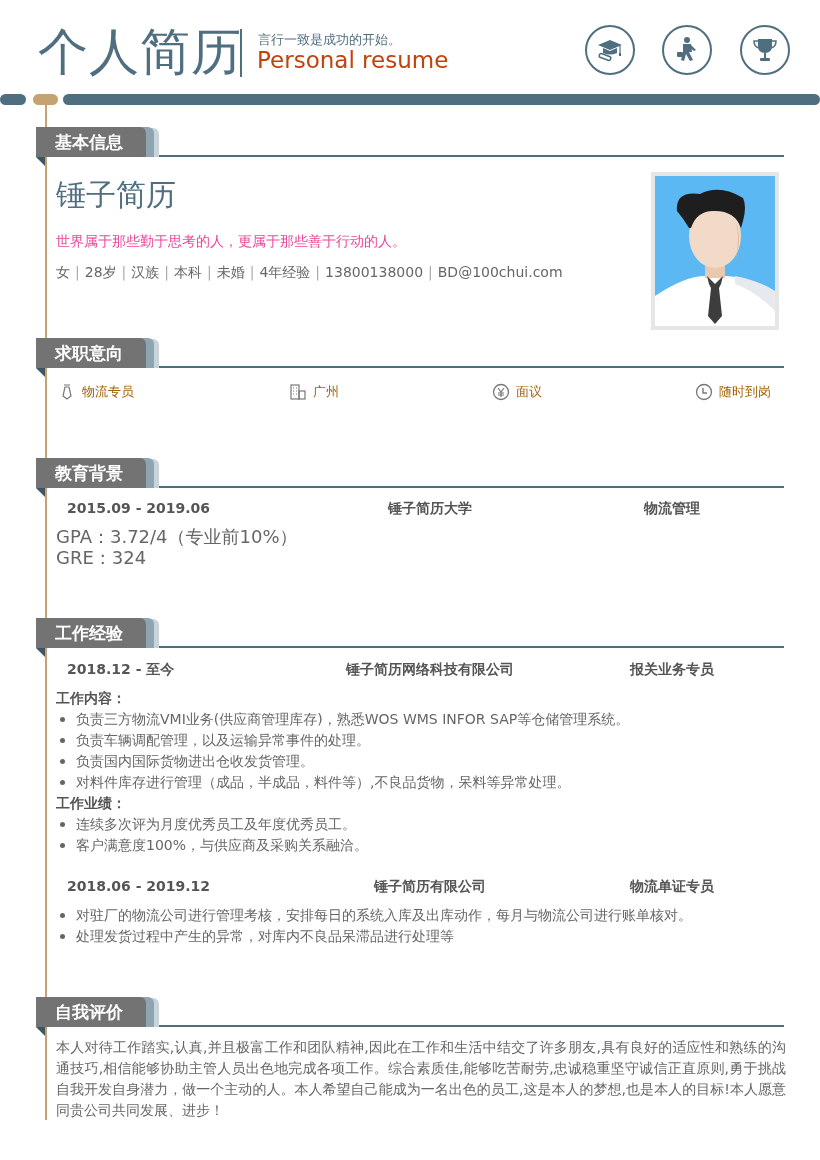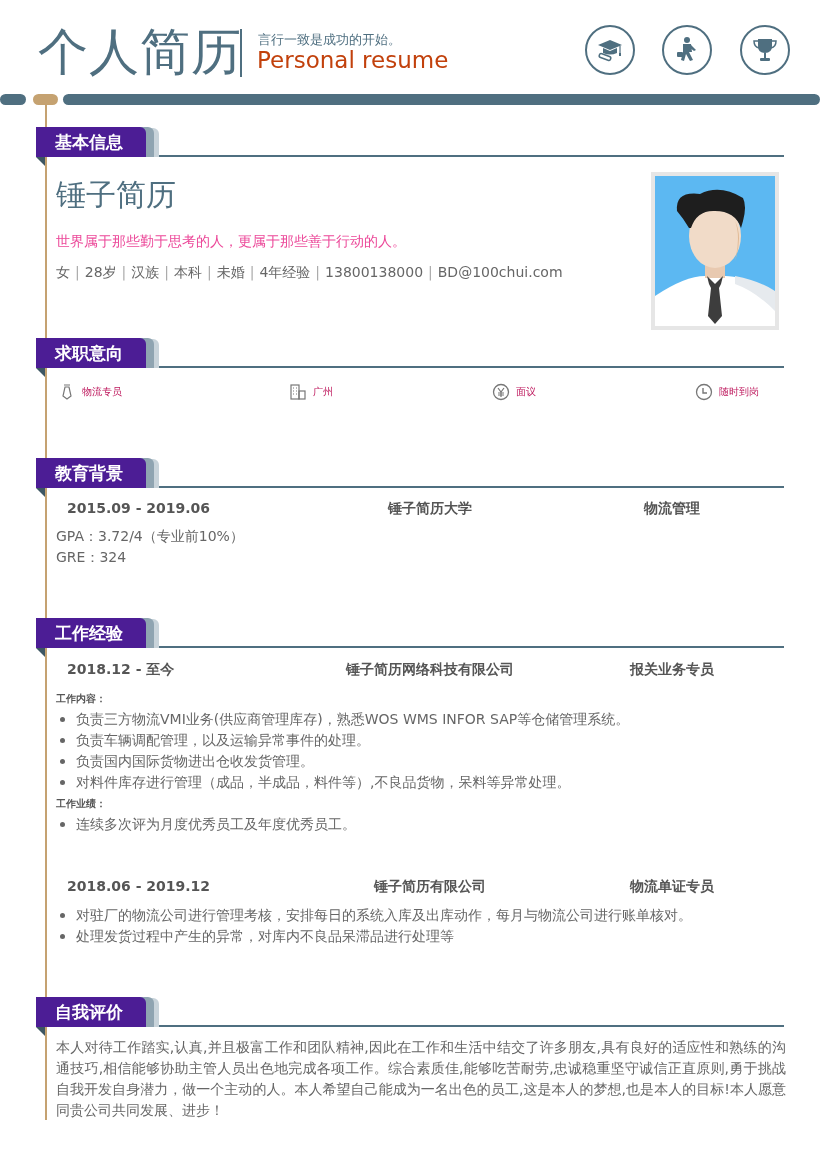--- a/index.html
+++ b/index.html
@@ -14,42 +14,42 @@
     .hdr-icon { position: absolute; top: 25px; width: 50px; height: 50px; border: 2px solid #4f6f80; border-radius: 50%; display: flex; align-items: center; justify-content: center; }
     .hdr-icon svg { width: 30px; height: 30px; }
 
     
     .bar { position: absolute; top: 94px; height: 11px; background: #4f6f80; border-radius: 6px; }
     .bar-gold { position: absolute; left: 33px; top: 94px; width: 25px; height: 11px; background: #c5a271; border-radius: 6px; }
     .timeline { position: absolute; left: 45px; top: 105px; width: 2px; height: 1015px; background: #c5a271; }
 
     
     .sec { position: absolute; left: 36px; right: 36px; height: 32px; }
-    .sec-tab { position: absolute; left: 0; top: 0; width: 110px; height: 30px; background: #4c1d95; border-radius: 0 6px 0 0; color: #fff; font-weight: bold; font-size: 17px; line-height: 30px; padding-left: 19px; z-index: 3; }
+    .sec-tab { position: absolute; left: 0; top: 0; width: 110px; height: 30px; background: #737373; border-radius: 0 6px 0 0; color: #fff; font-weight: bold; font-size: 17px; line-height: 30px; padding-left: 19px; z-index: 3; }
     .sec-tab2 { position: absolute; left: 104px; top: 0; width: 14px; height: 30px; background: #8fa4b1; border-radius: 0 6px 0 0; z-index: 2; }
     .sec-tab3 { position: absolute; left: 110px; top: 1px; width: 13px; height: 29px; background: #c8d3da; border-radius: 0 6px 0 0; z-index: 1; }
     .sec-line { position: absolute; left: 0; right: 0; top: 28px; height: 2px; background: #4f6f80; }
     .sec-fold { position: absolute; left: 0; top: 30px; width: 0; height: 0; border-top: 9px solid #3d5663; border-left: 9px solid transparent; }
 
     
     .name { position: absolute; left: 56px; top: 175px; font-size: 30px; color: #4f6f80; line-height: 40px; }
     .motto { position: absolute; left: 56px; top: 232px; font-size: 14px; color: #ec4899; line-height: 18px; }
     .facts { position: absolute; left: 56px; top: 263px; font-size: 14px; color: #666; line-height: 18px; display: flex; }
     .facts .sep { color: #aaa; margin: 0 5px; }
     .photo { position: absolute; left: 651px; top: 172px; width: 128px; height: 158px; background: #e6e6e6; padding: 4px; }
     .photo svg { width: 120px; height: 150px; display: block; }
 
     
-    .intent { position: absolute; top: 382px; display: flex; align-items: center; font-size: 10px; color: #be185d; line-height: 20px; text-align: right; }
+    .intent { position: absolute; top: 382px; display: flex; align-items: center; font-size: 13px; color: #a16207; line-height: 20px; text-align: right; }
     .intent svg { width: 18px; height: 18px; margin-right: 6px; }
 
     
     .rowhead { position: absolute; font-size: 14px; font-weight: bold; color: #555; line-height: 18px; margin-left: 11px; }
-    .txt { position: absolute; font-size: 14px; color: #666; line-height: 21px; text-align: center; }
-    .lbl { position: absolute; font-size: 10px; font-weight: bold; color: #555; line-height: 21px; }
+    .txt { position: absolute; font-size: 18px; color: #666; line-height: 21px; text-align: center; }
+    .lbl { position: absolute; font-size: 14px; font-weight: bold; color: #555; line-height: 21px; }
     ul.bul { position: absolute; left: 58px; list-style: none; font-size: 14px; color: #666; line-height: 21px; }
     ul.bul li { position: relative; padding-left: 18px; white-space: nowrap; }
     ul.bul li::before { content: ""; position: absolute; left: 2px; top: 8px; width: 5px; height: 5px; border-radius: 50%; background: #666; }
     .para { position: absolute; left: 56px; top: 1037px; width: 730px; font-size: 14px; color: #666; line-height: 21px; text-align: justify; }
   </style>
 </head>
 <body>
 
 <div class="hdr-title">个人简历</div>
 <div class="hdr-divider"></div>
@@ -189,20 +189,21 @@
 <div class="lbl" style="left:56px; top:688px;">工作内容：</div>
 <ul class="bul" style="top:709px;">
   <li>负责三方物流VMI业务(供应商管理库存)，熟悉WOS WMS INFOR SAP等仓储管理系统。</li>
   <li>负责车辆调配管理，以及运输异常事件的处理。</li>
   <li>负责国内国际货物进出仓收发货管理。</li>
   <li>对料件库存进行管理（成品，半成品，料件等）,不良品货物，呆料等异常处理。</li>
 </ul>
 <div class="lbl" style="left:56px; top:793px;">工作业绩：</div>
 <ul class="bul" style="top:814px;">
   <li>连续多次评为月度优秀员工及年度优秀员工。</li>
+  <li>客户满意度100%，与供应商及采购关系融洽。</li>
 </ul>
 
 <div class="rowhead" style="left:56px; top:877px;">2018.06 - 2019.12</div>
 <div class="rowhead" style="left:363px; top:877px;">锤子简历有限公司</div>
 <div class="rowhead" style="left:619px; top:877px;">物流单证专员</div>
 <ul class="bul" style="top:905px;">
   <li>对驻厂的物流公司进行管理考核，安排每日的系统入库及出库动作，每月与物流公司进行账单核对。</li>
   <li>处理发货过程中产生的异常，对库内不良品呆滞品进行处理等</li>
 </ul>
 

